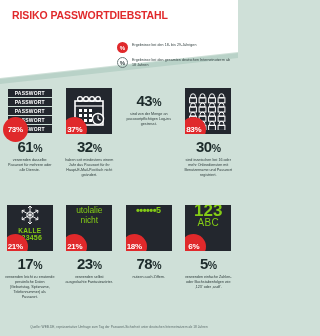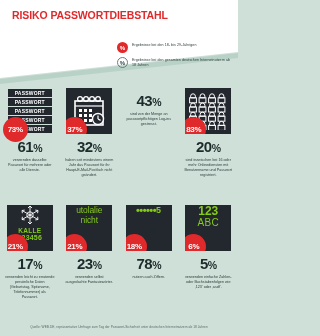--- a/index.html
+++ b/index.html
@@ -131,21 +131,21 @@
   }
   .fantasy-word {
     font-size: 8.5px; line-height: 10px; text-align: center;
     letter-spacing: -0.1px;
   }
   .dots-line {
     font-size: 9px; font-weight: bold; letter-spacing: 0.5px;
     display: flex; align-items: flex-end;
   }
   .dots-line .dots { font-size: 11px; line-height: 9px; letter-spacing: -0.5px; }
-  .numline { font-size: 12px; font-weight: bold; line-height: 12px; }
+  .numline { font-size: 17px; font-weight: bold; line-height: 12px; }
   .abcline { font-size: 10px; line-height: 11px; letter-spacing: 0.3px; }
   
   .footer {
     position: absolute; left: 0; bottom: 7px; width: 238px;
     text-align: center; font-size: 3.2px; color: #5a6a6a;
     letter-spacing: 0.05px; z-index: 4;
   }
 </style>
 </head>
 <body>
@@ -296,21 +296,21 @@
               <g transform="translate(28.5,27.6)">
                 <path d="M1.6 4.2 a2.4 2.4 0 0 1 4.8 0 v1.6 h-4.8 z"></path>
                   <rect x="0.6" y="5.8" width="6.8" height="5"></rect>
               </g>
             </g>
           </svg>
           <div class="badge">83%</div>
         </div>
       </div>
       <div class="pct-big">
-        <span>20</span><span class="sym">%</span>
+        <span>30</span><span class="sym">%</span>
       </div>
       <div class="desc">sind inzwischen bei 16 oder mehr Onlinediensten mit Benutzername und Passwort registriert.</div>
     </div>
 
   </div>
 
   <div class="grid row2">
 
     <div class="cell">
       <div class="card-wrap">

